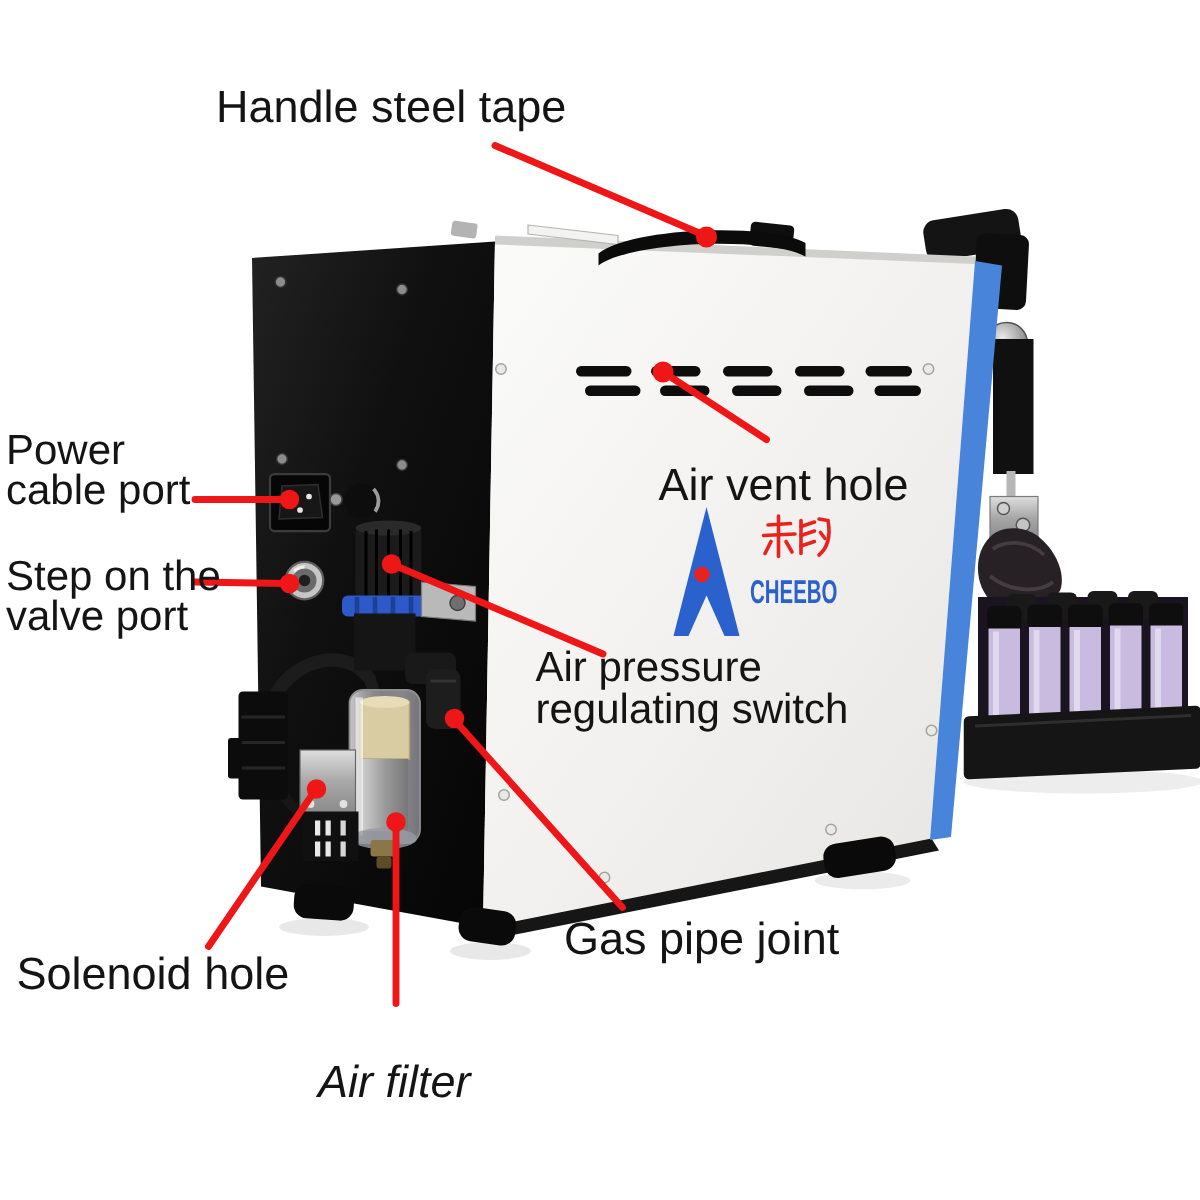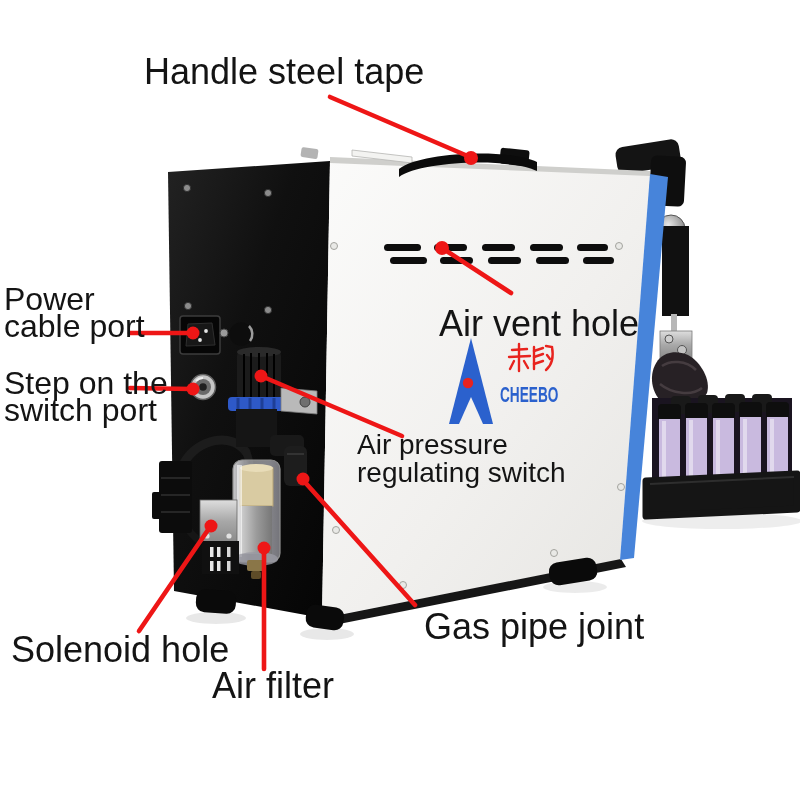--- a/index.html
+++ b/index.html
@@ -11,23 +11,23 @@
     --label-black:#141414;
   }
   html,body{margin:0;padding:0;background:#ffffff;}
   #stage{
     position:relative;width:800px;height:800px;background:#ffffff;overflow:hidden;
     font-family:"Liberation Sans","DejaVu Sans",sans-serif;
   }
   #machine-svg{position:absolute;left:0;top:0;}
   .ann{
     position:absolute;color:var(--label-black);white-space:pre-line;
-    font-size:36px;line-height:31px;letter-spacing:0;
-  }
-  .ann.sm{font-size:32px;line-height:27px;}
+    font-size:30px;line-height:31px;letter-spacing:0;
+  }
+  .ann.sm{font-size:28px;line-height:27px;}
   .ann.md{font-size:28px;line-height:28px;}
   .arrowline{stroke:var(--arrow-red);stroke-width:4.6;stroke-linecap:round;fill:none;}
   .arrowdot{fill:var(--arrow-red);stroke:none;}
   #cheebo-text{
     position:absolute;left:500px;top:382px;color:var(--brand-blue);
     font-weight:700;font-size:22px;letter-spacing:0px;
     transform:scaleX(0.62);transform-origin:left top;
   }
   .cjk-stroke{stroke:var(--logo-red);stroke-width:2.4;stroke-linecap:round;fill:none;}
 </style>
@@ -273,19 +273,19 @@
     </g>
   </svg>
 
   <div id="cheebo-text">CHEEBO</div>
 
   <div class="ann" style="left:144px;top:56px;">Handle steel tape</div>
   <div class="ann" style="left:439px;top:308px;">Air vent hole</div>
   <div class="ann sm" style="left:4px;top:286px;">Power
 cable port</div>
   <div class="ann sm" style="left:4px;top:370px;">Step on the
-switch port</div>
+valve port</div>
   <div class="ann md" style="left:357px;top:431px;">Air pressure
 regulating switch</div>
   <div class="ann" style="left:11px;top:634px;">Solenoid hole</div>
-  <div class="ann" style="left:212px;top:670px;">Air filter</div>
-  <div class="ann" style="left:376px;top:611px;margin-left:48px;">Gas pipe joint</div>
+  <div class="ann" style="left:212px;top:706px;font-style:italic;">Air filter</div>
+  <div class="ann" style="left:376px;top:611px;">Gas pipe joint</div>
 </div>
 
 </body></html>

